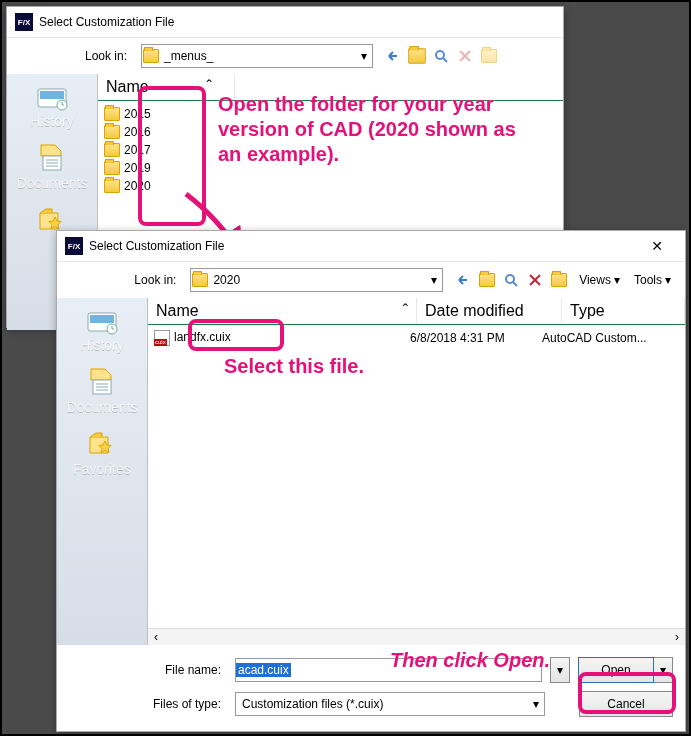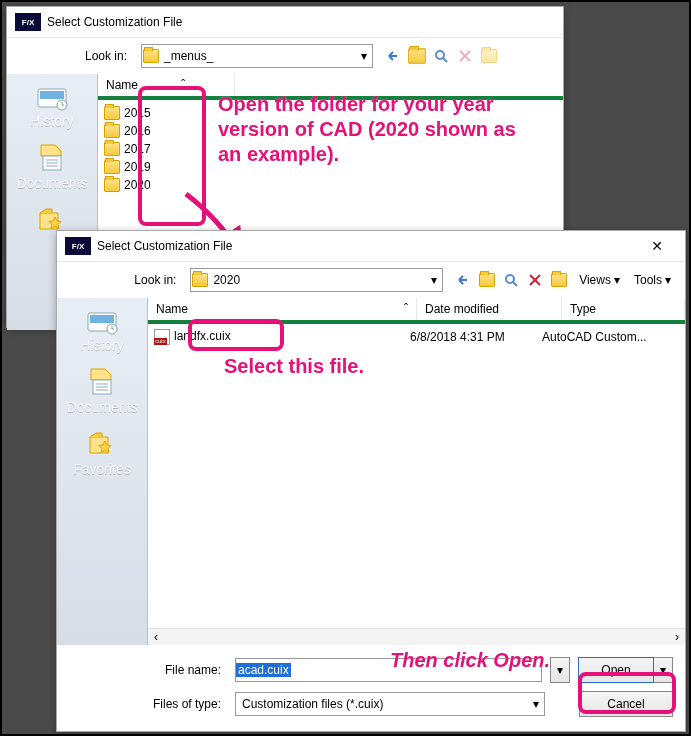--- a/index.html
+++ b/index.html
@@ -23,21 +23,21 @@
   }
   .titlebar {
     display: flex;
     align-items: center;
     height: 30px;
     background: #fff;
     border-bottom: 1px solid #e8e8e8;
     padding: 0 8px;
   }
   .titlebar .fx-icon {
-    width: 26px;
+    width: 18px;
     height: 18px;
     background: #0a0a3a;
     color: #fff;
     font-size: 8px;
     font-weight: bold;
     display: flex;
     align-items: center;
     justify-content: center;
     margin-right: 6px;
   }
@@ -92,21 +92,21 @@
     display:flex;
     flex-direction:column;
     align-items:center;
     padding-top: 6px;
     gap: 4px;
   }
   .sb-item { display:flex; flex-direction:column; align-items:center; color:#fff; font-size:14px; padding:4px 0; width:70px; border:1px solid transparent; cursor:pointer;}
   .sb-item .lbl { margin-top:2px; color:#f4f6fa; text-shadow: 0 1px 0 rgba(0,0,0,0.2);}
   .sb-sel { border:1px solid #8ab4e8; background: rgba(160,200,245,0.45); border-radius:2px;}
   .files-area { flex:1; background:#fff; position:relative;}
-  .col-head { display:flex; border-bottom:4px solid #15803d; font-size:12px;}
+  .col-head { display:flex; border-bottom:1px solid #15803d; font-size:16px;}
   .col-head .col { padding:4px 8px; border-right: 1px solid #e8e8e8;}
   .filelist { padding:4px 0;}
   .file-row { display:flex; align-items:center; height:18px; padding:0 6px; gap:4px;}
   .folder-ico {
     width:14px; height:12px;
     background: linear-gradient(#ffe28a,#f6c93e);
     border:1px solid #d9a400;
     border-radius:1px;
     position:relative;
   }

